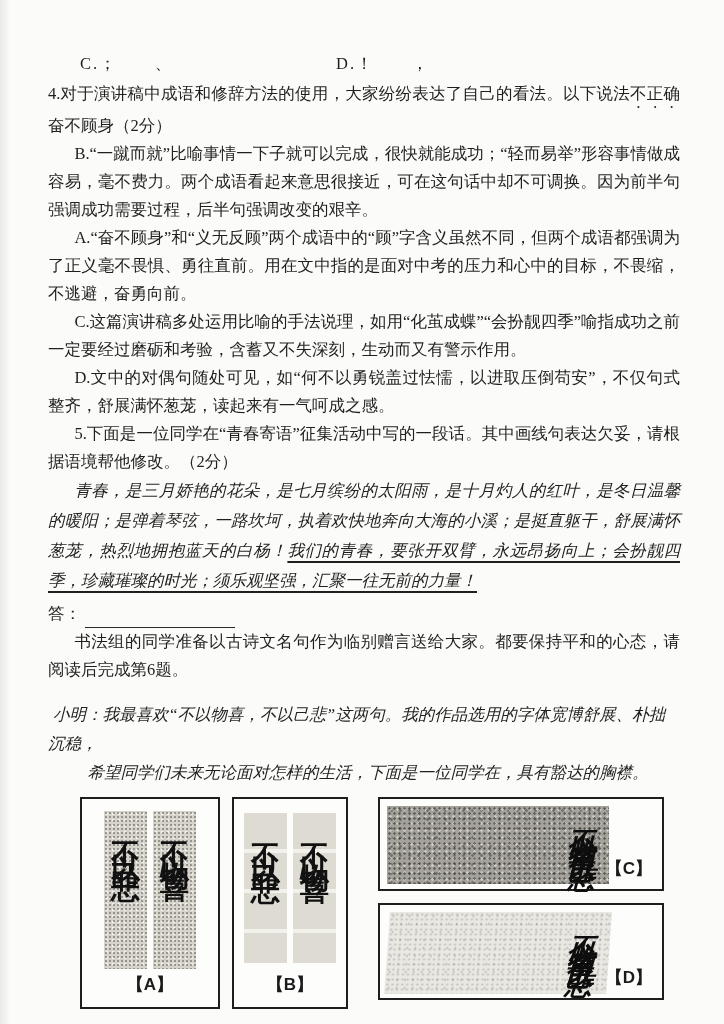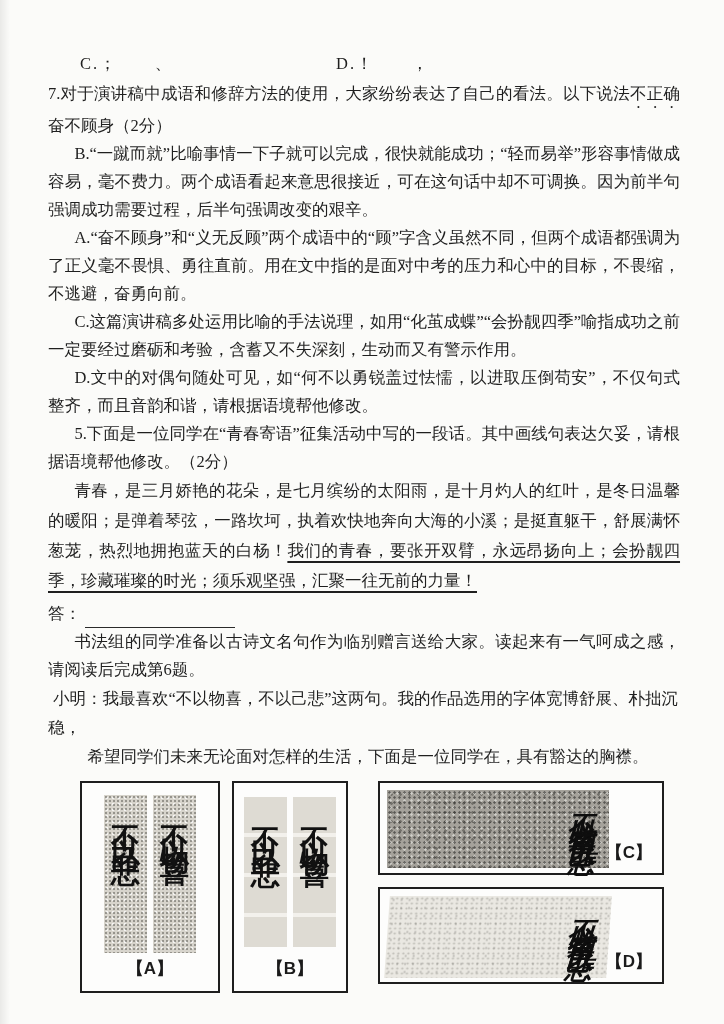--- a/index.html
+++ b/index.html
@@ -27,34 +27,34 @@
   .punct-row .pd{position:absolute;left:288px;top:0;letter-spacing:2px;}
   .stem,.opt{text-align:justify;}
   .opt{text-indent:1.6em;}
   .emph-dots{
     text-emphasis:filled dot #1f1f1f;
     -webkit-text-emphasis:filled dot #1f1f1f;
     text-emphasis-position:under right;
     margin-top:20px;
     -webkit-text-emphasis-position:under;
   }
-  .kai{font-family:"Liberation Serif","DejaVu Serif",serif;}
+  .kai{font-style:italic;font-family:"Liberation Serif","DejaVu Serif",serif;}
   .passage{text-indent:1.6em;line-height:30px;text-align:justify;}
   .passage .ul{
     text-decoration:underline;
     text-decoration-thickness:1.5px;
     text-underline-offset:5px;
   }
   .answer-row{height:32px;display:flex;align-items:flex-end;}
   .answer-row .blank{
     display:inline-block;width:150px;height:20px;
     border-bottom:1.8px solid #2a2a2a;margin-left:4px;
   }
   .intro{text-indent:1.6em;text-align:justify;}
-  .xm1{text-indent:0.3em;line-height:29px;}
+  .xm1{text-indent:0.3em;line-height:29px;margin-top:16px;}
   .xm2{text-indent:2.4em;line-height:29px;}
 
   
   .artworks{display:flex;align-items:flex-start;margin:10px 0 0 32px;}
   .awbox{box-sizing:border-box;border:2px solid #1e1e1e;background:#fdfdfc;position:relative;}
   .boxA{width:140px;height:212px;padding-top:12px;margin-right:12px;}
   .boxB{width:116px;height:212px;padding-top:14px;margin-right:30px;}
   .strips{display:flex;flex-direction:row-reverse;justify-content:center;gap:6px;}
   .strip{
     writing-mode:vertical-rl;text-orientation:upright;
@@ -117,37 +117,37 @@
 </head>
 <body>
 
 <div class="page">
 
   <div class="punct-row">
     <span class="pc">C.；　　、</span>
     <span class="pd">D.！　　，</span>
   </div>
 
-  <p class="stem"><span>7.对于演讲稿中成语和修辞方法的使用，大家纷纷表达了自己的看法。以下说法</span><span class="emph-dots">不正确</span><span>奋不顾身（2分）</span></p>
+  <p class="stem"><span>4.对于演讲稿中成语和修辞方法的使用，大家纷纷表达了自己的看法。以下说法</span><span class="emph-dots">不正确</span><span>奋不顾身（2分）</span></p>
 
   <p class="opt">B.“一蹴而就”比喻事情一下子就可以完成，很快就能成功；“轻而易举”形容事情做成容易，毫不费力。两个成语看起来意思很接近，可在这句话中却不可调换。因为前半句强调成功需要过程，后半句强调改变的艰辛。</p>
   <p class="opt">A.“奋不顾身”和“义无反顾”两个成语中的“顾”字含义虽然不同，但两个成语都强调为了正义毫不畏惧、勇往直前。用在文中指的是面对中考的压力和心中的目标，不畏缩，不逃避，奋勇向前。</p>
   <p class="opt">C.这篇演讲稿多处运用比喻的手法说理，如用“化茧成蝶”“会扮靓四季”喻指成功之前一定要经过磨砺和考验，含蓄又不失深刻，生动而又有警示作用。</p>
-  <p class="opt">D.文中的对偶句随处可见，如“何不以勇锐盖过怯懦，以进取压倒苟安”，不仅句式整齐，而且音韵和谐，请根据语境帮他修改。</p>
+  <p class="opt">D.文中的对偶句随处可见，如“何不以勇锐盖过怯懦，以进取压倒苟安”，不仅句式整齐，舒展满怀葱茏，读起来有一气呵成之感。</p>
 
   <p class="opt">5.下面是一位同学在“青春寄语”征集活动中写的一段话。其中画线句表达欠妥，请根据语境帮他修改。（2分）</p>
 
   <p class="kai passage"><span>青春，是三月娇艳的花朵，是七月缤纷的太阳雨，是十月灼人的红叶，是冬日温馨的暖阳；是弹着琴弦，一路坎坷，执着欢快地奔向大海的小溪；是挺直躯干，舒展满怀葱茏，热烈地拥抱蓝天的白杨！</span><span class="ul">我们的青春，要张开双臂，永远昂扬向上；会扮靓四季，珍藏璀璨的时光；须乐观坚强，汇聚一往无前的力量！</span></p>
 
   <div class="answer-row">
     <span>答：</span>
     <span class="blank"></span>
   </div>
 
-  <p class="intro">书法组的同学准备以古诗文名句作为临别赠言送给大家。读起来有一气呵成之感，请阅读后完成第6题。</p>
+  <p class="intro">书法组的同学准备以古诗文名句作为临别赠言送给大家。都要保持平和的心态，请阅读后完成第6题。</p>
   <p class="kai xm1">小明：我最喜欢“不以物喜，不以己悲”这两句。我的作品选用的字体宽博舒展、朴拙沉稳，</p>
   <p class="kai xm2">希望同学们未来无论面对怎样的生活，下面是一位同学在，具有豁达的胸襟。</p>
 
   <div class="artworks">
 
     <div class="awbox boxA">
       <div class="strips">
         <div class="strip">不以物喜</div>
         <div class="strip">不以己悲</div>
       </div>

